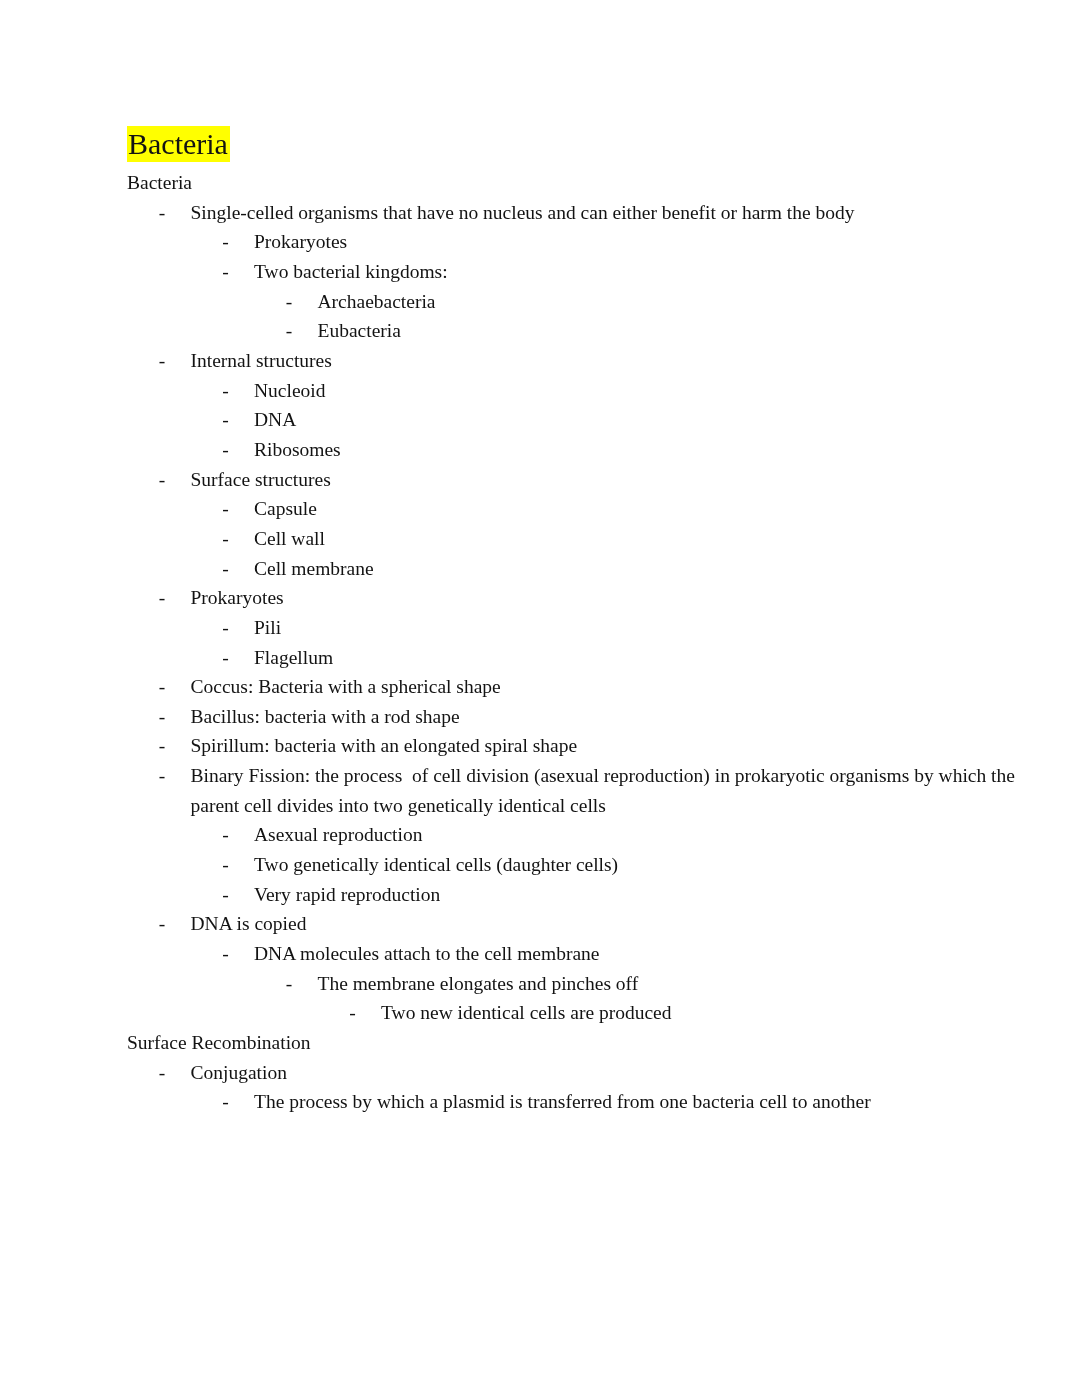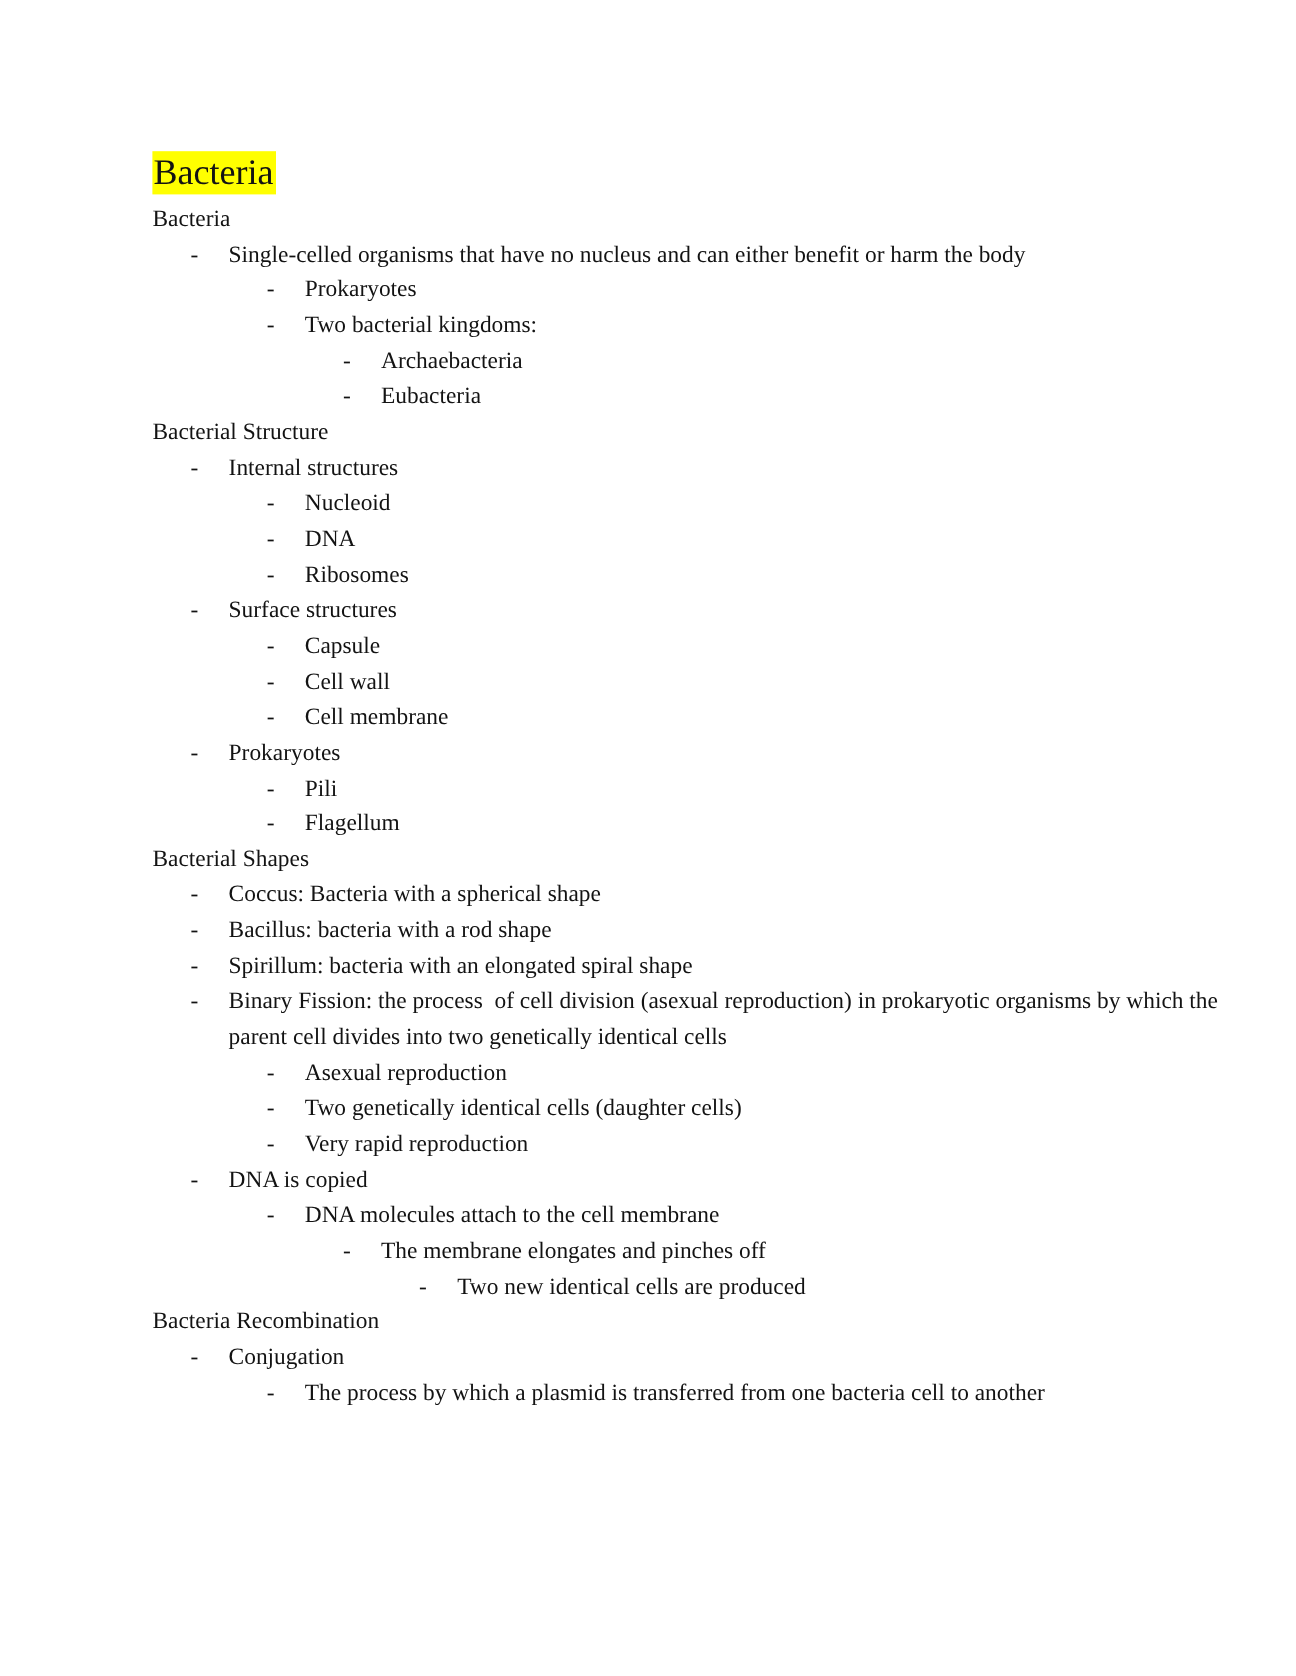--- a/index.html
+++ b/index.html
@@ -78,21 +78,20 @@
         <span class="text">Two bacterial kingdoms:</span>
       </div>
       <div class="row bullet lvl3">
         <span class="dash">-</span>
         <span class="text">Archaebacteria</span>
       </div>
       <div class="row bullet lvl3">
         <span class="dash">-</span>
         <span class="text">Eubacteria</span>
       </div>
-      <div class="row heading"><span class="text heading-text">Bacterial Structure</span></div>
       <div class="row bullet lvl1">
         <span class="dash">-</span>
         <span class="text">Internal structures</span>
       </div>
       <div class="row bullet lvl2">
         <span class="dash">-</span>
         <span class="text">Nucleoid</span>
       </div>
       <div class="row bullet lvl2">
         <span class="dash">-</span>
@@ -123,21 +122,20 @@
         <span class="text">Prokaryotes</span>
       </div>
       <div class="row bullet lvl2">
         <span class="dash">-</span>
         <span class="text">Pili</span>
       </div>
       <div class="row bullet lvl2">
         <span class="dash">-</span>
         <span class="text">Flagellum</span>
       </div>
-      <div class="row heading"><span class="text heading-text">Bacterial Shapes</span></div>
       <div class="row bullet lvl1">
         <span class="dash">-</span>
         <span class="text">Coccus: Bacteria with a spherical shape</span>
       </div>
       <div class="row bullet lvl1">
         <span class="dash">-</span>
         <span class="text">Bacillus: bacteria with a rod shape</span>
       </div>
       <div class="row bullet lvl1">
         <span class="dash">-</span>
@@ -168,21 +166,21 @@
         <span class="text">DNA molecules attach to the cell membrane</span>
       </div>
       <div class="row bullet lvl3">
         <span class="dash">-</span>
         <span class="text">The membrane elongates and pinches off</span>
       </div>
       <div class="row bullet lvl4">
         <span class="dash">-</span>
         <span class="text">Two new identical cells are produced</span>
       </div>
-      <div class="row heading"><span class="text heading-text">Bacteria Recombination</span></div>
+      <div class="row heading"><span class="text heading-text">Surface Recombination</span></div>
       <div class="row bullet lvl1">
         <span class="dash">-</span>
         <span class="text">Conjugation</span>
       </div>
       <div class="row bullet lvl2">
         <span class="dash">-</span>
         <span class="text">The process by which a plasmid is transferred from one bacteria cell to another</span>
       </div>
     </div>
 </div>

